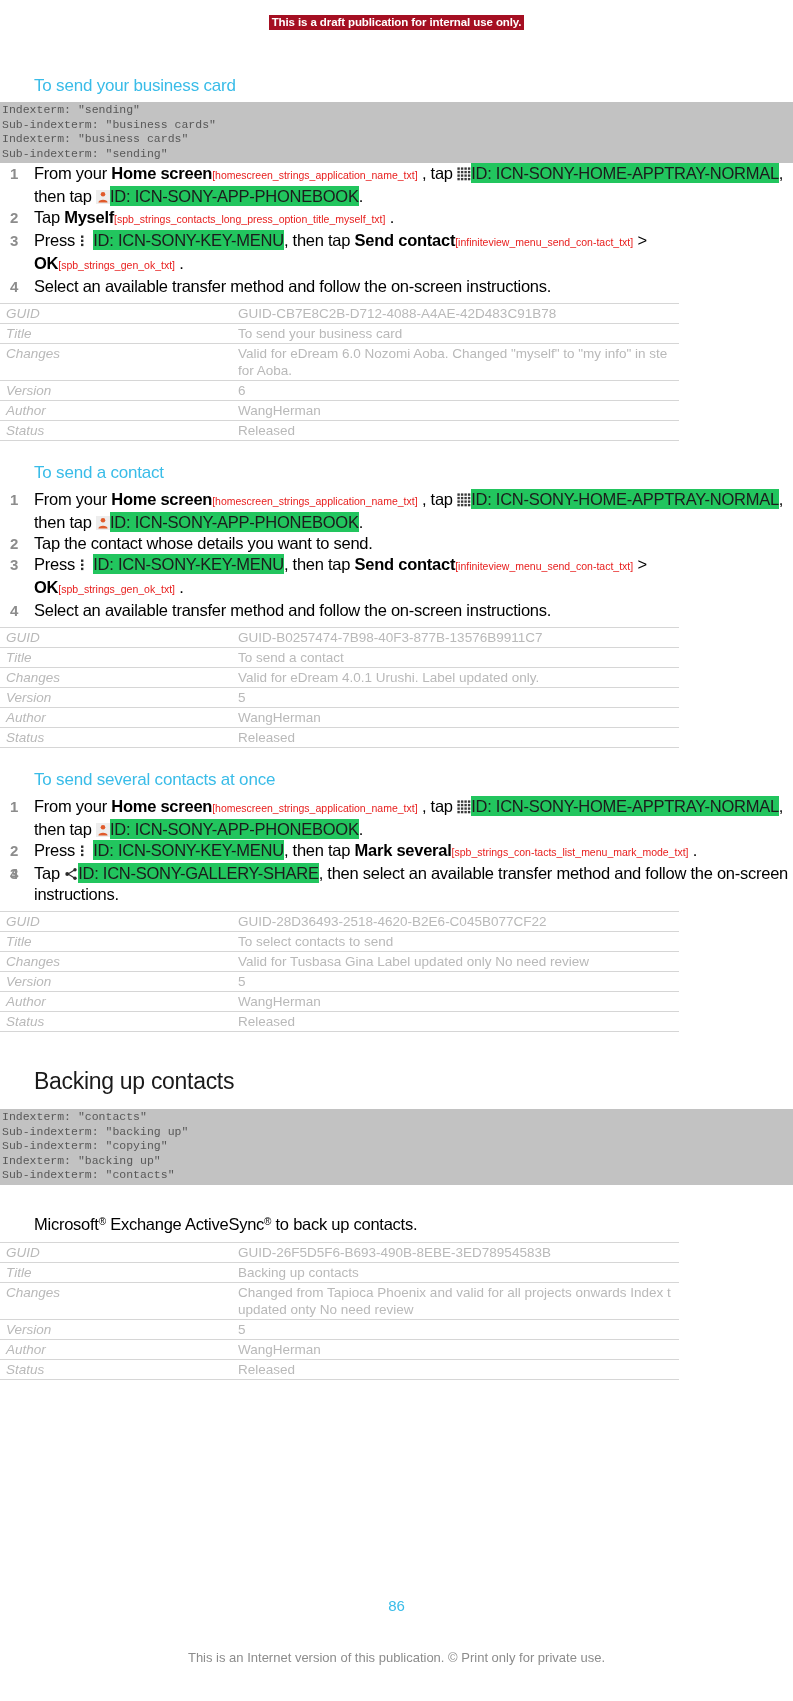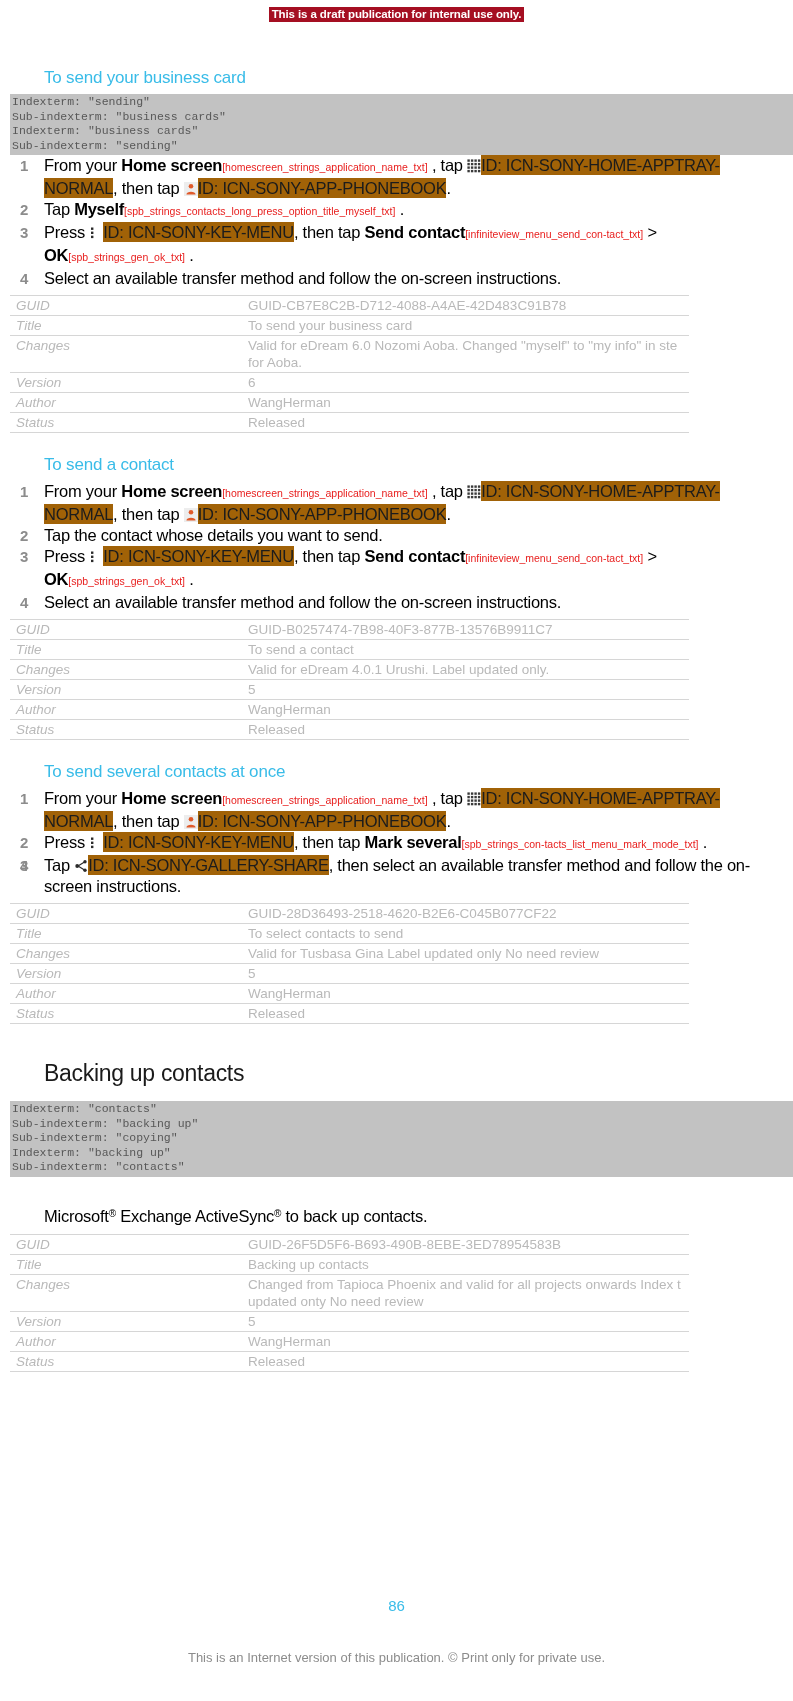--- a/index.html
+++ b/index.html
@@ -18,36 +18,36 @@
   .page {
     position: relative;
     width: 793px;
     height: 1701px;
     overflow: hidden;
   }
 
   
   .draft-banner {
     text-align: center;
-    padding-top: 4px;
+    padding-top: 12px;
   }
   .draft-banner span {
     background: #a50f22;
     color: #ffffff;
     font-size: 11.5px;
     font-weight: bold;
     letter-spacing: -0.1px;
     padding: 1px 3px 2px 3px;
     display: inline-block;
     line-height: 12px;
   }
 
   
   .content {
-    padding-left: 10px;
+    padding-left: 0px;
     padding-right: 0px;
   }
 
   
   h2.sec-head {
     color: #39bce8;
     font-size: 17px;
     font-weight: normal;
     margin: 0 0 6px 34px;
     letter-spacing: -0.2px;
@@ -97,21 +97,21 @@
     font-weight: bold;
   }
   .b { font-weight: bold; }
   .tok {
     color: #e8201f;
     font-size: 10.5px;
     letter-spacing: 0px;
     vertical-align: baseline;
   }
   .idref {
-    background: #a16207;
+    background: #22c55e;
     color: #1c1c1c;
     padding: 1px 0px;
   }
   .icon-ph {
     display: inline-block;
     vertical-align: -2px;
     width: 14px;
     height: 14px;
   }
 

